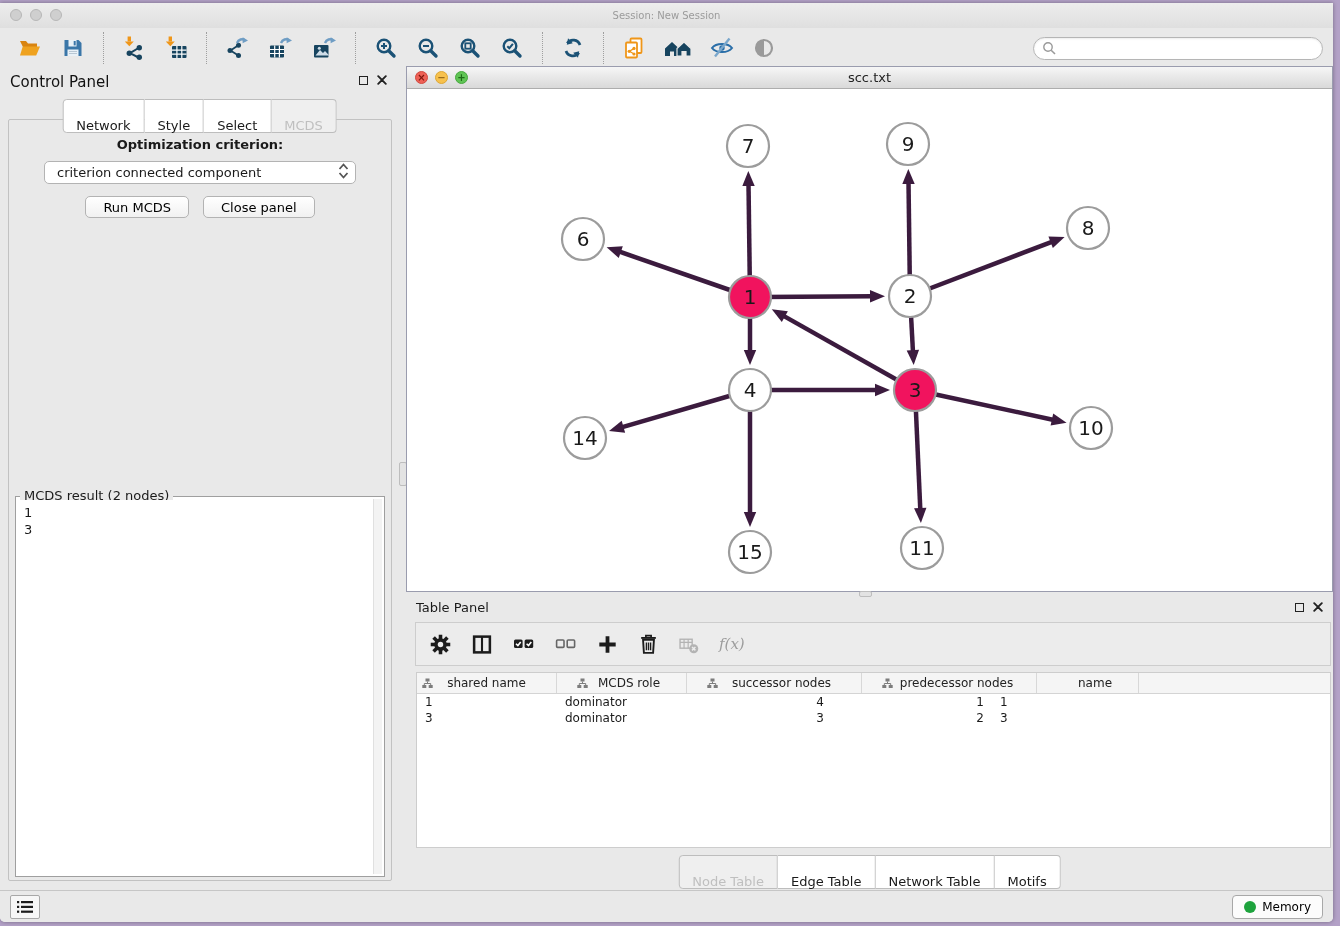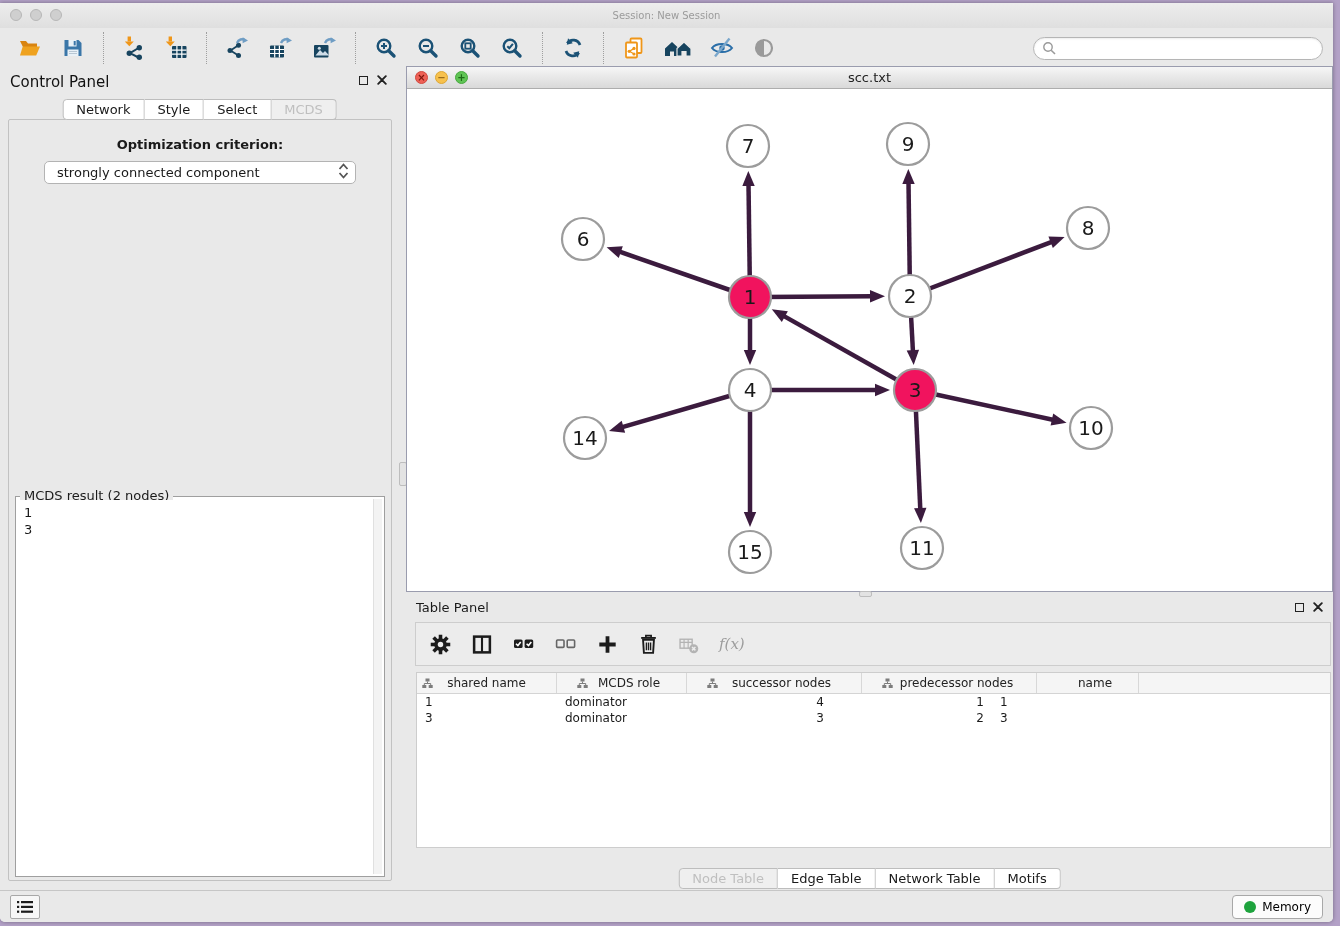--- a/index.html
+++ b/index.html
@@ -22,21 +22,21 @@
   .search { margin-left:auto; width:290px; height:23px; background:#fff; border:1px solid #b5b5b5; border-radius:12px;
             display:flex; align-items:center; padding:0 8px; box-shadow:inset 0 1px 2px rgba(0,0,0,.08); }
   .search input { border:none; outline:none; flex:1; font-size:12px; background:transparent; margin-left:4px; }
 
   
   .control-panel { position:absolute; left:0; top:65px; width:399px; height:822px; }
   .cp-head { position:absolute; top:5px; left:10px; font-size:15px; color:#111; }
   .panel-icons { position:absolute; top:7px; right:12px; display:flex; gap:9px; align-items:center; }
   .float-ic { width:9px; height:9px; border:1.5px solid #222; }
   .tabbar { position:absolute; top:31px; left:50%; transform:translateX(-50%); display:flex; z-index:2; }
-  .tab { height:21px; line-height:19px; padding:0 13px; background:#fff; border:1px solid #bdbdbd; border-left:none;
+  .tab { height:21px; line-height:19px; padding:16px 13px; background:#fff; border:1px solid #bdbdbd; border-left:none;
          font-size:13px; white-space:nowrap; }
   .tab:first-child { border-left:1px solid #bdbdbd; border-radius:4px 0 0 4px; }
   .tab:last-child { border-radius:0 4px 4px 0; }
   .tab.active { background:#efefef; color:#bfbfbf; }
   .panel-body { position:absolute; left:8px; right:7px; top:51px; bottom:9px; border:1px solid #c2c2c2; border-radius:2px; }
   .opt-label { margin-top:17px; text-align:center;font-weight:bold; }
   .dropdown { margin:9px auto 0 auto; width:312px; height:23px; background:#fff; border:1px solid #b3b3b3; border-radius:5px;
               display:flex; align-items:center; padding-left:12px; }
   .dd-stepper { margin-left:auto; padding-right:6px; }
   .btn-row { margin-top:12px; display:flex; justify-content:center; gap:14px; }
@@ -266,27 +266,31 @@
     </div>
     <div class="tabbar" id="control-tabs">
         <div class="tab">Network</div>
         <div class="tab">Style</div>
         <div class="tab">Select</div>
         <div class="tab active">MCDS</div>
       </div>
     <div class="panel-body">
       <div class="opt-label">Optimization criterion:</div>
       <div class="dropdown">
-        <span>strongly connected component</span>
+        <span>criterion connected component</span>
         <span class="dd-stepper">
           <svg width="11" height="16" viewBox="0 0 11 16">
               <path d="M1.5 6 5.5 1.5 9.5 6" fill="none" stroke="#555" stroke-width="1.8"></path>
               <path d="M1.5 10 5.5 14.5 9.5 10" fill="none" stroke="#555" stroke-width="1.8"></path>
             </svg>
         </span>
+      </div>
+      <div class="btn-row">
+        <button class="btn">Run MCDS</button>
+        <button class="btn">Close panel</button>
       </div>
       <div class="result-group">
         <span class="result-label">MCDS result (2 nodes)</span>
         <div class="result-list" id="mcds-result-list">
             <div>1</div>
             <div>3</div>
           </div>
         <div class="result-scroll"></div>
       </div>
     </div>

